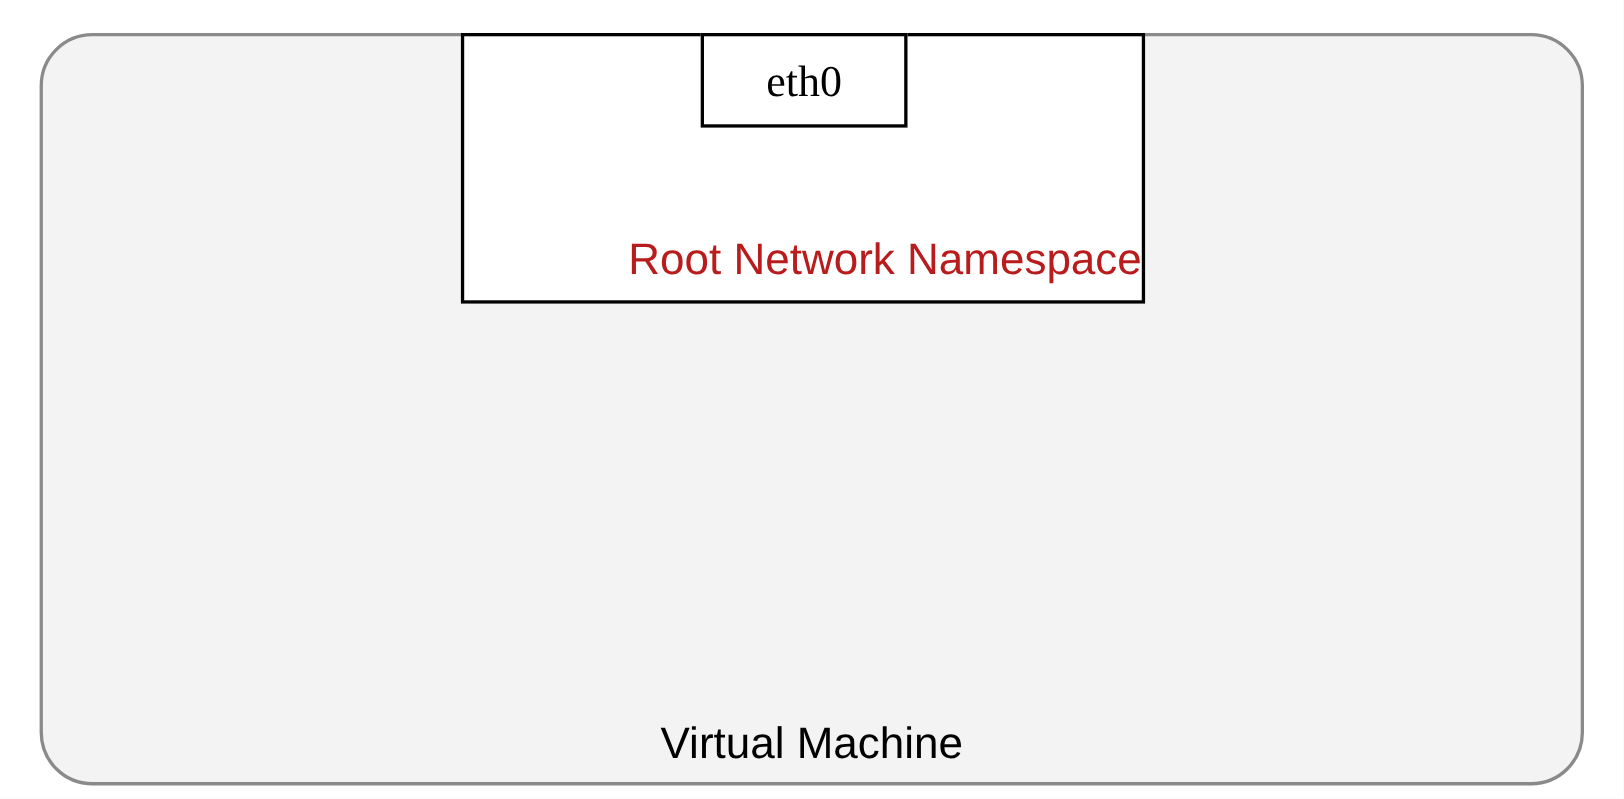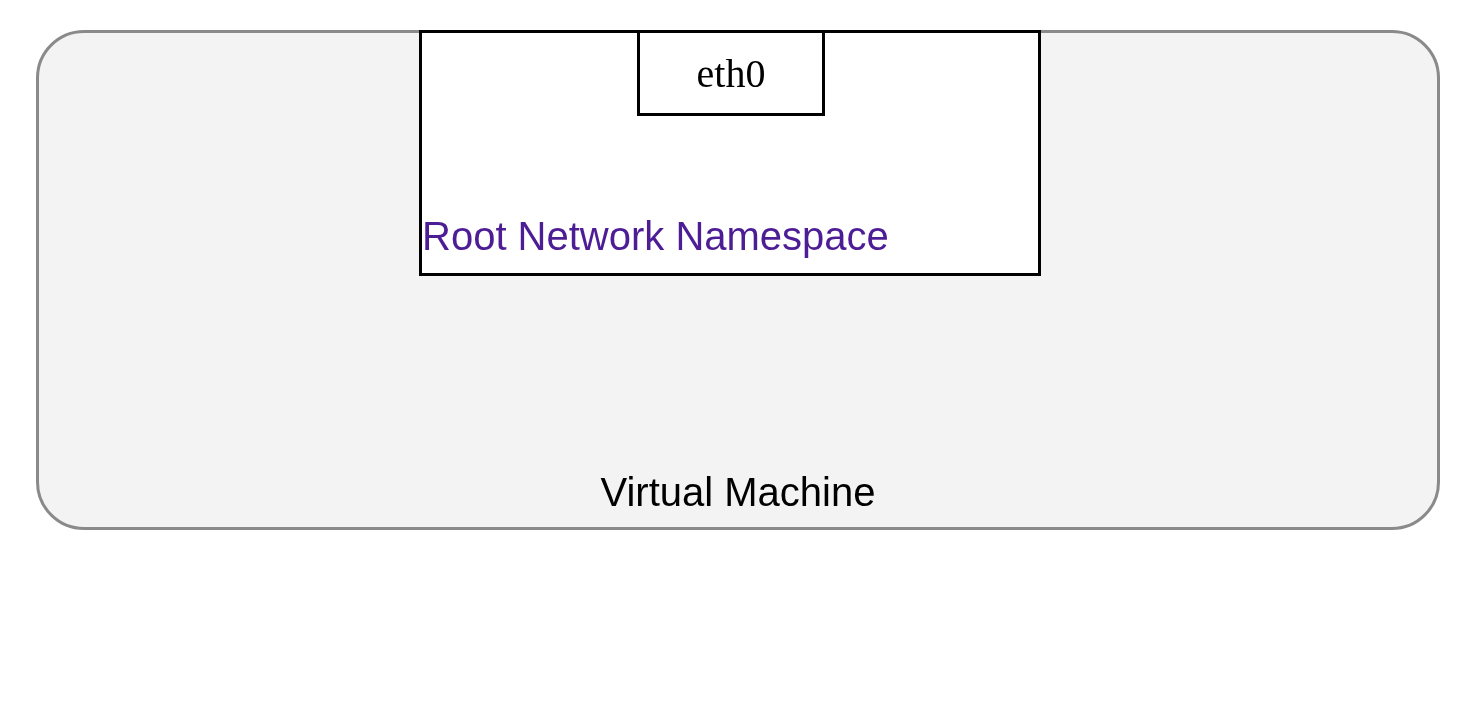--- a/index.html
+++ b/index.html
@@ -12,21 +12,21 @@
       height: 726px;
       background: #ffffff;
       font-family: Arial, Helvetica, sans-serif;
       position: relative;
     }
     .vm-container {
       position: absolute;
       left: 36px;
       top: 30px;
       width: 1404px;
-      height: 500px;
+      height: 684px;
       background: #f3f3f3;
       border: 3px solid #8a8a8a;
       border-radius: 48px;
     }
     .vm-label {
       position: absolute;
       bottom: 12px;
       left: 0;
       right: 0;
       text-align: center;
@@ -40,23 +40,23 @@
       width: 622px;
       height: 246px;
       background: #ffffff;
       border: 3px solid #000000;
     }
     .root-ns-label {
       position: absolute;
       bottom: 14px;
       left: 0;
       right: 0;
-      text-align: left;
+      text-align: right;
       font-size: 40px;
-      color: #4c1d95;
+      color: #b91c1c;
       margin-top: 20px;
     }
     .eth0-container {
       position: absolute;
       left: 637px;
       top: 30px;
       width: 188px;
       height: 86px;
       background: #ffffff;
       border: 3px solid #000000;

